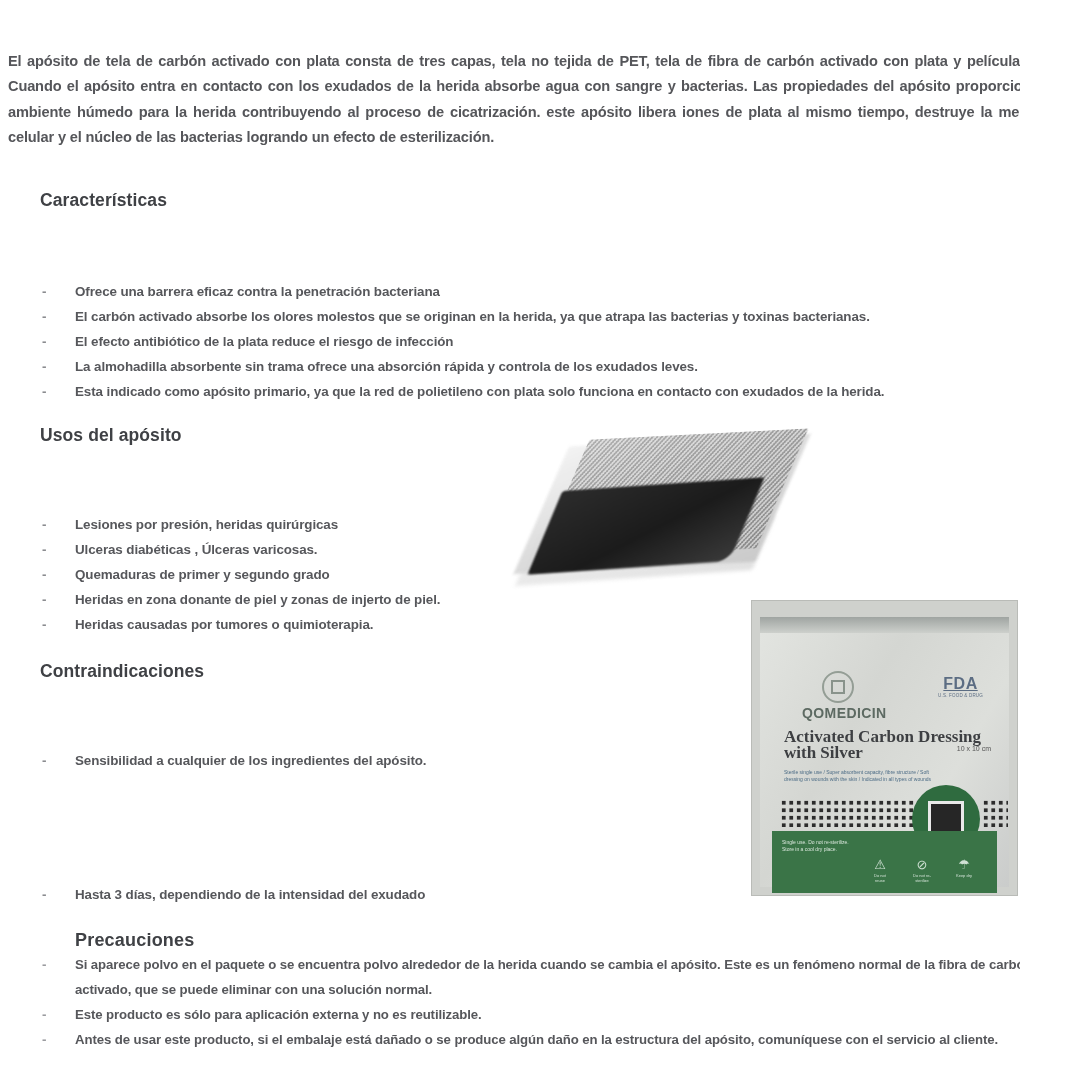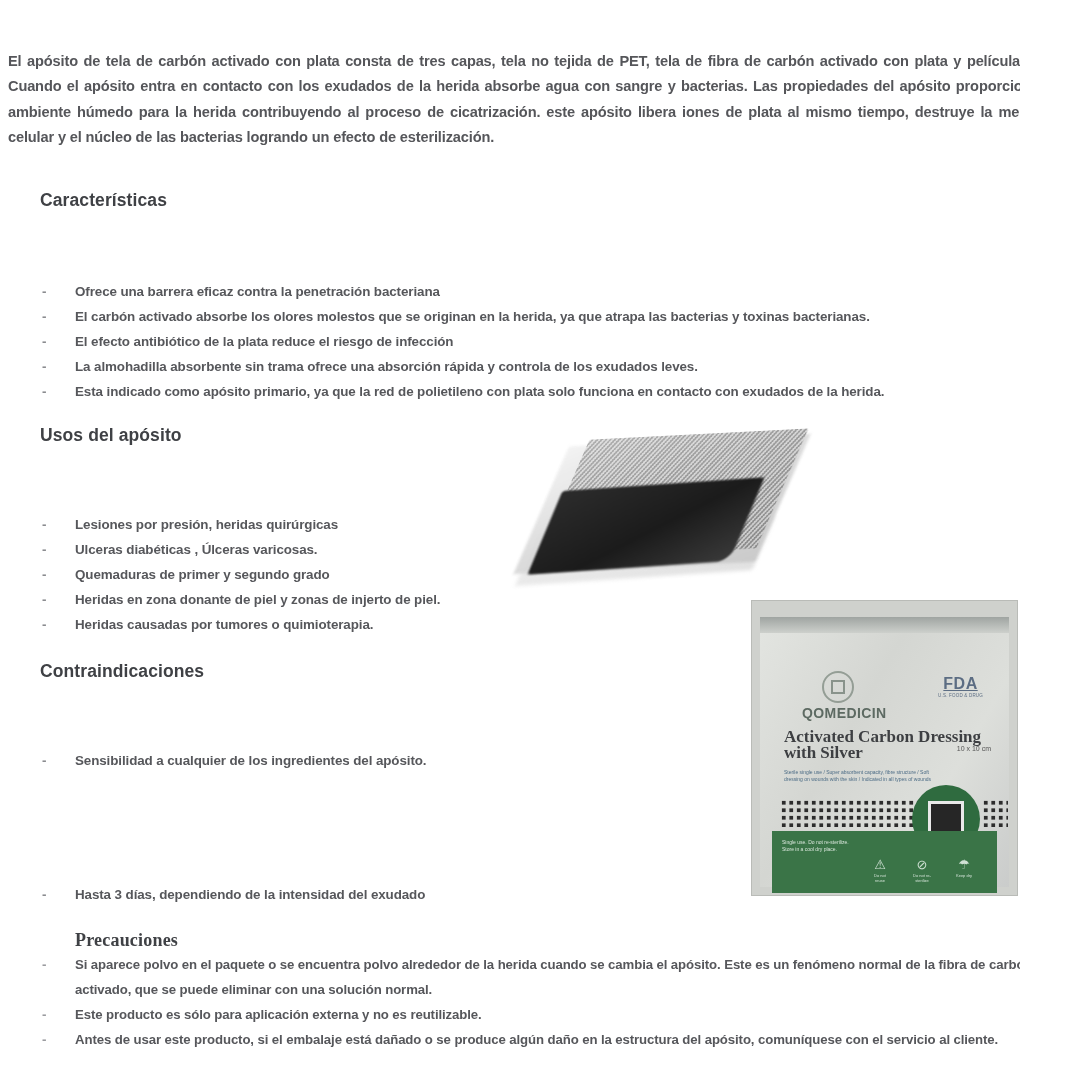--- a/index.html
+++ b/index.html
@@ -75,21 +75,21 @@
   .list-caracteristicas { top: 279px; width: 1010px; }
   .list-usos            { top: 512px; width: 520px; }
   .list-contra          { top: 748px; width: 520px; }
   .list-frecuencia      { top: 882px; width: 520px; }
 
   
   .precauciones-title {
     position: absolute;
     left: 75px;
     top: 930px;
-    font-family: Liberation Serif, serif;
+    font-family: Liberation Sans, sans-serif;
     font-size: 18px;
     font-weight: bold;
     color: #3f4145;
     letter-spacing: 0.2px;
   }
   .list-precauciones {
     position: absolute;
     top: 952px;
     width: 1055px;
   }

